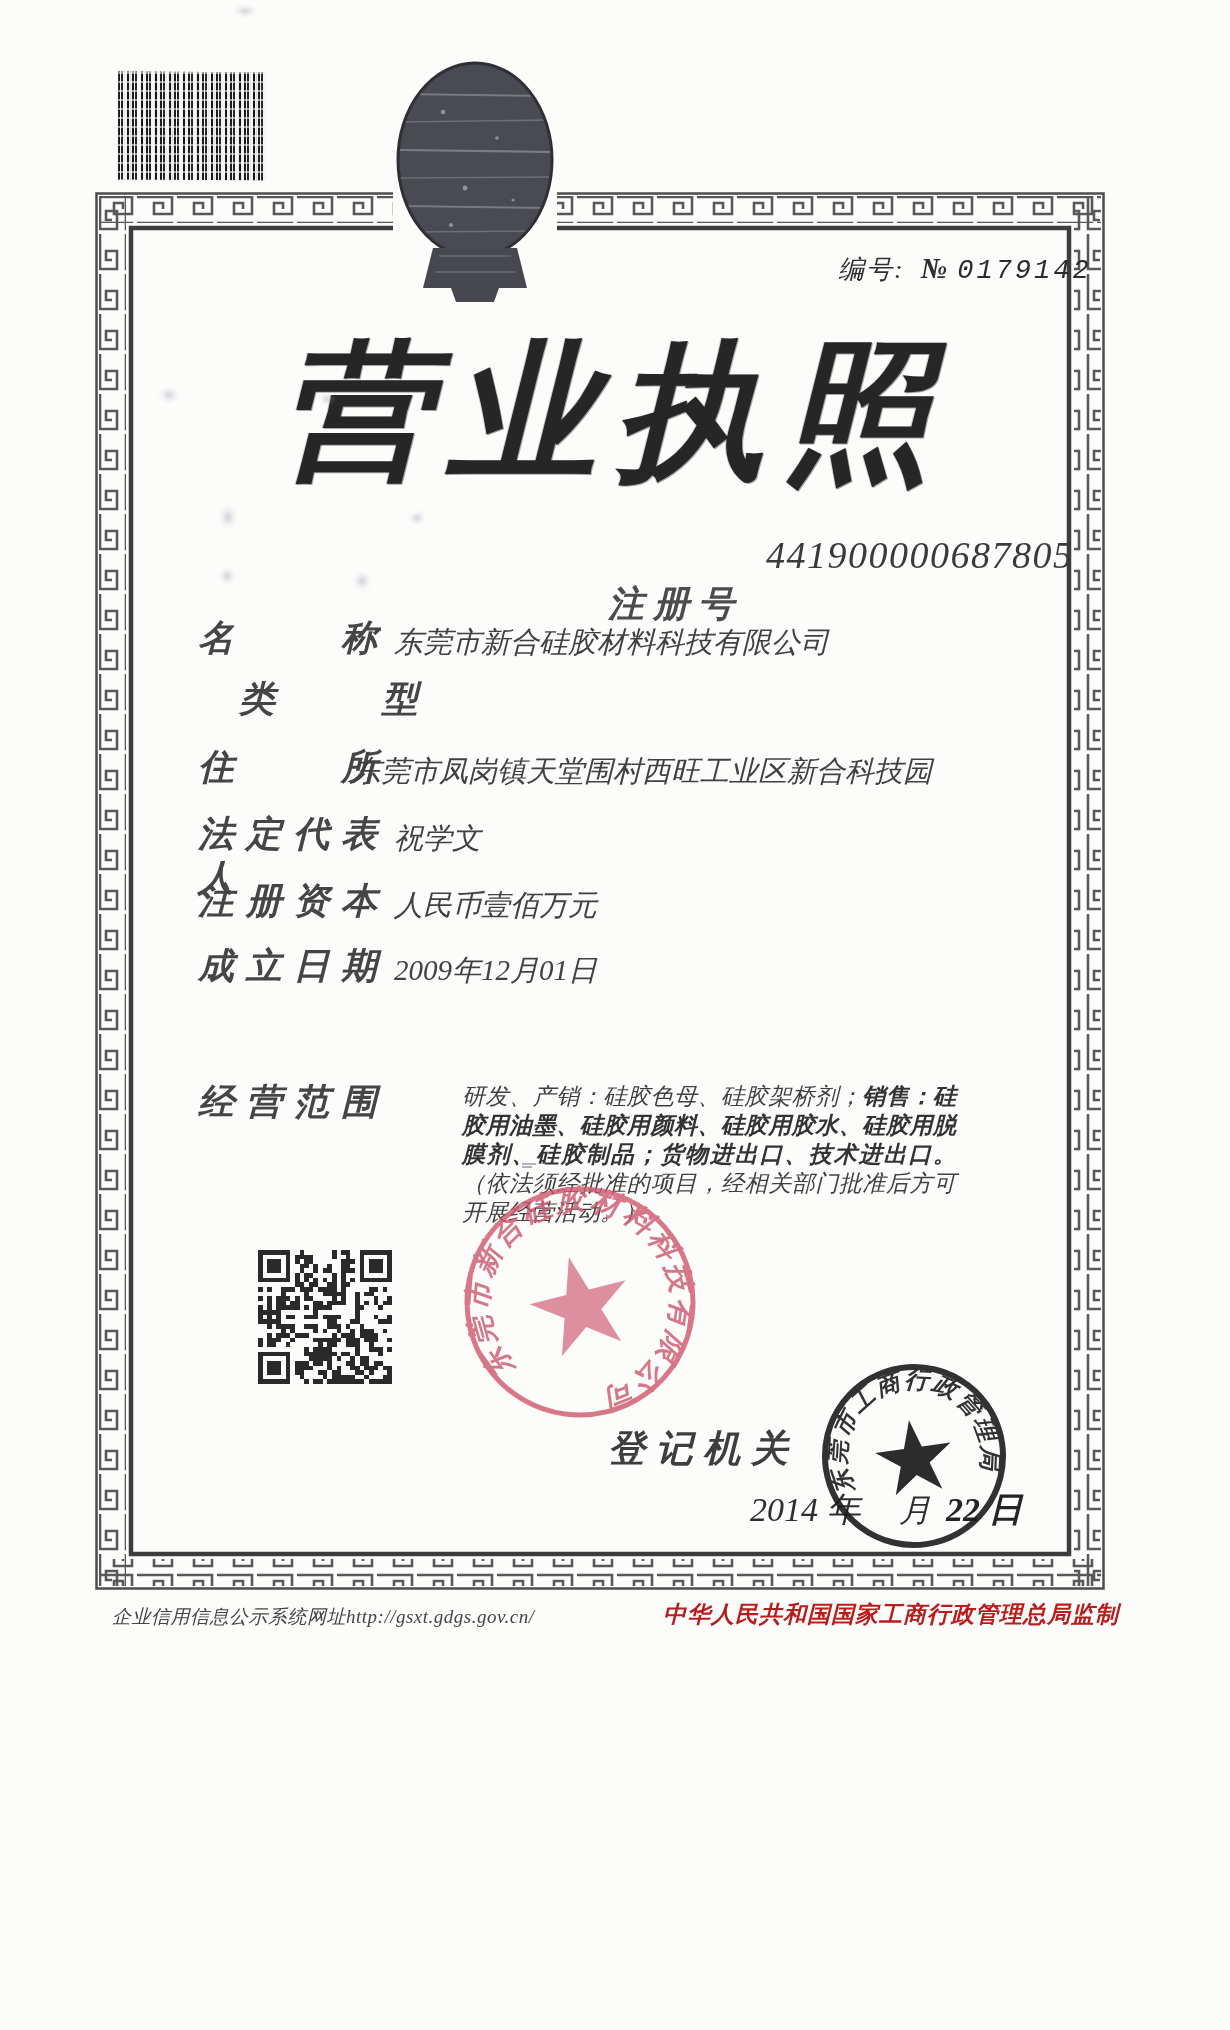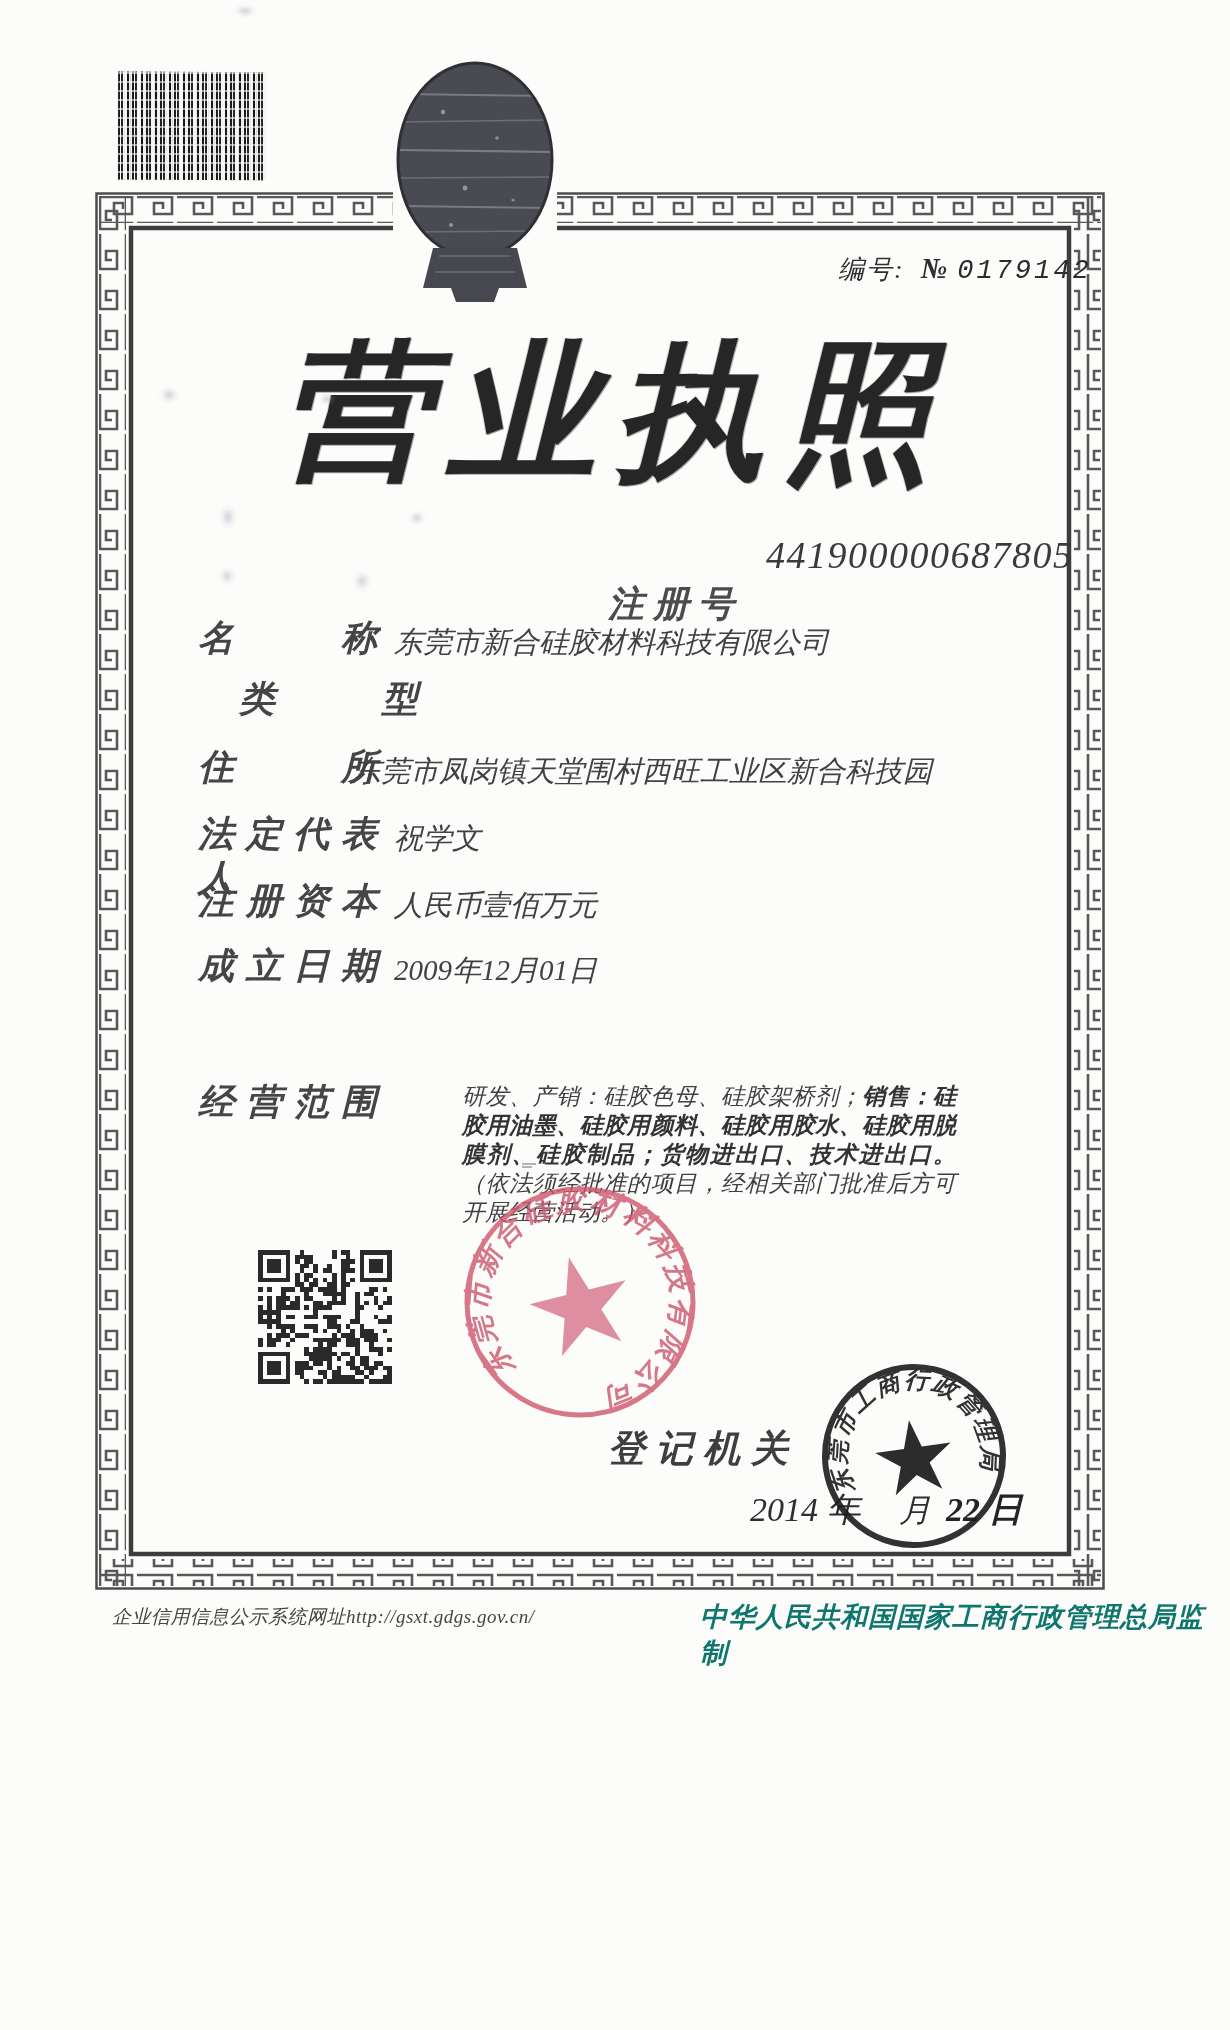--- a/index.html
+++ b/index.html
@@ -55,21 +55,21 @@
     text-align:justify;color:#3f3f41;
   }
   .scope-bold{font-weight:700;color:#333335;}
 
   .registrar{left:608px;top:1424px;width:180px;font-size:37px;color:#3e3e40;font-weight:600;text-align:justify;text-align-last:justify;}
 
   .date-part{position:absolute;font-size:34px;color:#2e2e30;}
   .date-bold{font-weight:700;color:#242426;}
 
   .footer-left{left:112px;top:1604px;font-size:19px;color:#454545;letter-spacing:.5px;}
-  .footer-right{left:700px;top:1599px;font-size:27px;font-weight:600;color:#0f766e;letter-spacing:1px;}
+  .footer-right{left:663px;top:1599px;font-size:23px;font-weight:600;color:#b91c1c;letter-spacing:1px;}
 
   .tinybar{background:#9aa0ad;opacity:.8;}
 </style>
 </head>
 <body>
 
 <div class="page">
 
   <svg class="abs" style="left:95px;top:192px;" width="1010" height="1398" viewBox="0 0 1010 1398">
     <defs>

